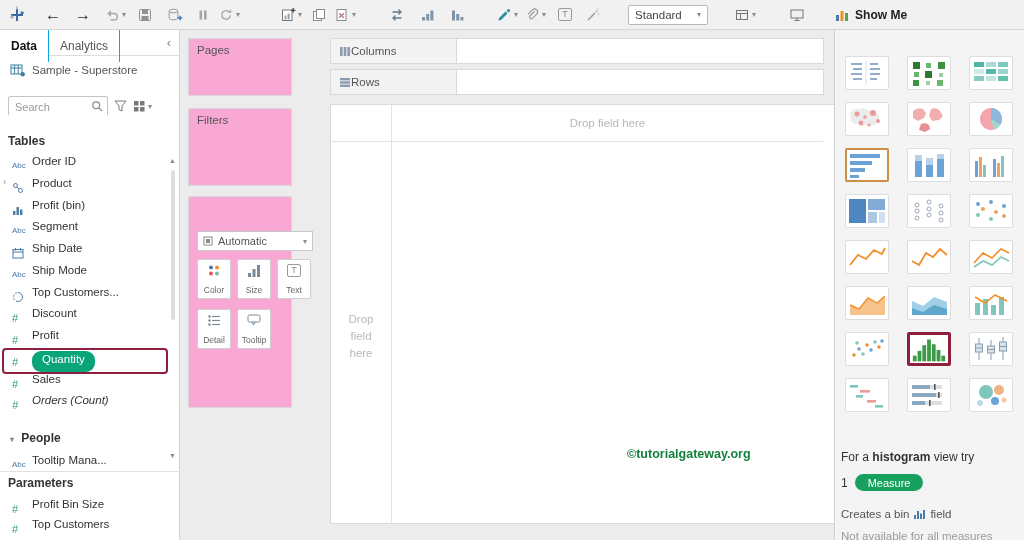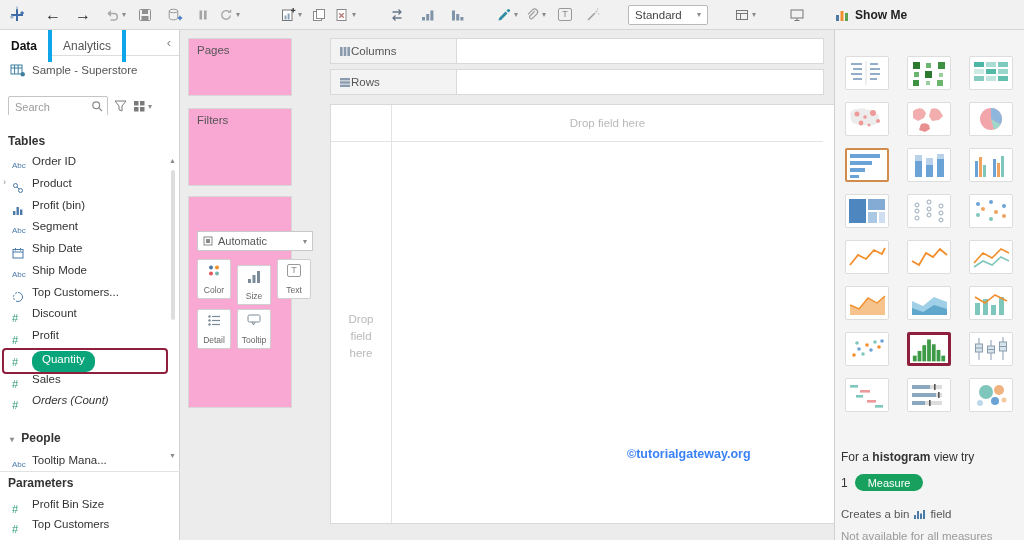--- a/index.html
+++ b/index.html
@@ -11,21 +11,21 @@
   .tbtn{display:flex;align-items:center;justify-content:center;height:24px;min-width:22px;color:#555;cursor:pointer}
   .tbtn svg{display:block}
   .nav{font-size:16px;color:#2b2b2b;font-weight:bold}
   .caret{font-size:8px;color:#8a8a8a;margin-left:2px}
   .tt{border:1px solid #9a9a9a;color:#8a8a8a;font-size:9px;line-height:11px;padding:0 3px;border-radius:2px}
   .tdrop{height:20px;width:80px;background:#fff;border:1px solid #b9b9b9;border-radius:2px;display:flex;align-items:center;justify-content:space-between;padding:0 6px;font-size:11.5px;color:#444;cursor:pointer}
   .showme-btn{font-size:12px;font-weight:bold;color:#222;gap:5px;display:flex;align-items:center}
   
   #sidebar{left:0;top:30px;width:180px;height:510px;background:#fff;border-right:1px solid #d2d2d2}
   #tabs{height:26px;border-bottom:1px solid #ddd;display:flex;align-items:stretch}
-  .tab{display:flex;align-items:center;padding:16px 11px;font-size:12px;border-right:4px solid #0ea5e9;cursor:pointer}
+  .tab{display:flex;align-items:center;padding:16px 11px;font-size:12px;border-right:1px solid #0ea5e9;cursor:pointer}
   .tab.active{color:#111;font-weight:bold;background:#fff}
   .tab.inactive{color:#555}
   .collapse{margin-left:auto;padding:0 8px;display:flex;align-items:center;color:#888;font-size:13px;cursor:pointer}
   #ds-row{position:absolute;left:0;top:28px;width:180px;height:24px;display:flex;align-items:center;gap:7px;padding-left:10px;font-size:11.5px;color:#555;cursor:pointer}
   #search-row{position:absolute;left:0;top:64px;width:180px;height:24px;display:flex;align-items:center;padding-left:8px;gap:6px}
   .searchbox{position:relative;width:100px;height:20px;border:1px solid #c4c4c4;border-radius:2px;background:#fff}
   .searchbox input{width:100%;height:100%;border:0;outline:none;padding:0 18px 0 6px;font-size:11px;color:#333;font-family:"Liberation Sans",sans-serif}
   .searchbox input::placeholder{color:#9a9a9a}
   .searchbox svg{position:absolute;right:3px;top:3px}
   .sihint{display:flex;align-items:center;cursor:pointer}
@@ -48,21 +48,21 @@
   .mark-dd .caret{margin-left:auto}
   .mbtn{position:absolute;width:34px;height:40px;border:1px solid #cfcfcf;border-radius:2px;background:#fff;display:flex;flex-direction:column;align-items:center;justify-content:space-between;padding:4px 0 3px;font-size:8.5px;color:#666;cursor:pointer}
   
   .shelf{position:absolute;left:330px;width:494px;height:26px;background:#fff;border:1px solid #d9d9d9;display:flex}
   .shelf-label{width:126px;background:#f3f3f3;border-right:1px solid #d9d9d9;display:flex;align-items:center;padding:0 8px;font-size:11.5px;color:#555;flex:none}
   #sheet{left:330px;top:104px;width:567px;height:420px;background:#fff;border:1px solid #d9d9d9}
   .vline{position:absolute;left:60px;top:0;width:1px;height:418px;background:#e3e3e3}
   .hline{position:absolute;left:0;top:36px;width:492px;height:1px;background:#e3e3e3}
   .drop-top{position:absolute;left:61px;top:0;width:431px;height:36px;display:flex;align-items:center;justify-content:center;color:#b9b9b9;font-size:11.5px}
   .drop-left{position:absolute;left:0;top:206px;width:60px;text-align:center;color:#b9b9b9;font-size:11.5px;line-height:17px}
-  .wmark{position:absolute;left:296px;top:342px;font-size:12.5px;font-weight:bold;color:#3b82f6}
+  .wmark{position:absolute;left:296px;top:342px;font-size:12.5px;font-weight:bold;color:#15803d}
   
   #showme{left:834px;top:30px;width:190px;height:510px;background:#f4f4f4;border-left:1px solid #d0d0d0}
   .sm-grid{position:absolute;left:10px;top:26px;display:grid;grid-template-columns:repeat(3,44px);grid-auto-rows:34px;column-gap:18px;row-gap:12px}
   .sm{background:#fff;border:1px solid #ddd;border-radius:2px;display:flex;align-items:center;justify-content:center;overflow:hidden;cursor:pointer}
   .sm svg{width:40px;height:28px}
   .sm.sel{border:2px solid #d08c4a}
   .sm.ann{border:3px solid #8e1f3d}
   .sm-l1{position:absolute;left:6px;top:420px;font-size:12px;color:#333}
   .sm-l2{position:absolute;left:6px;top:444px;font-size:12px;color:#333;display:flex;align-items:center;gap:7px}
   .badge{background:#17a05e;color:#fff;font-size:11px;padding:2.5px 13px;border-radius:10px}
@@ -413,21 +413,21 @@
     </div>
     <div class="mbtn" style="left:8px;top:62px">
       <svg width="14" height="13" viewBox="0 0 14 13">
           <circle cx="4" cy="3.5" r="2" fill="#4e79a7"></circle>
           <circle cx="10" cy="3.5" r="2" fill="#f28e2b"></circle>
           <circle cx="4" cy="9.5" r="2" fill="#e15759"></circle>
           <circle cx="10" cy="9.5" r="2" fill="#76b7b2"></circle>
         </svg>
       <span>Color</span>
     </div>
-    <div class="mbtn" style="left:48px;top:68px">
+    <div class="mbtn" style="left:48px;top:62px">
       <svg width="14" height="13" viewBox="0 0 14 13">
           <g fill="#7a8a99">
             <rect x="1" y="9" width="3" height="4"></rect>
             <rect x="5.5" y="5" width="3" height="8"></rect>
             <rect x="10" y="1" width="3" height="12"></rect>
           </g>
         </svg>
       <span>Size</span>
     </div>
     <div class="mbtn" style="left:88px;top:62px">

